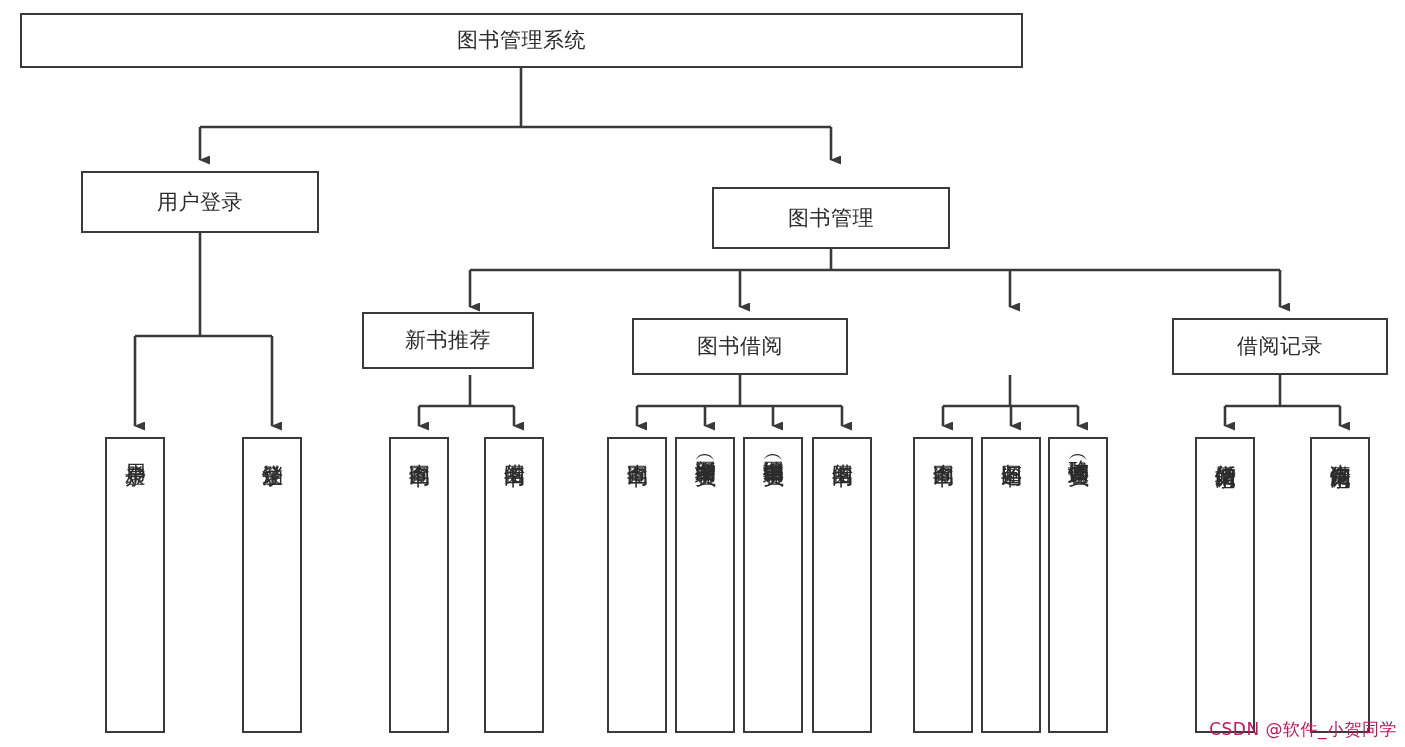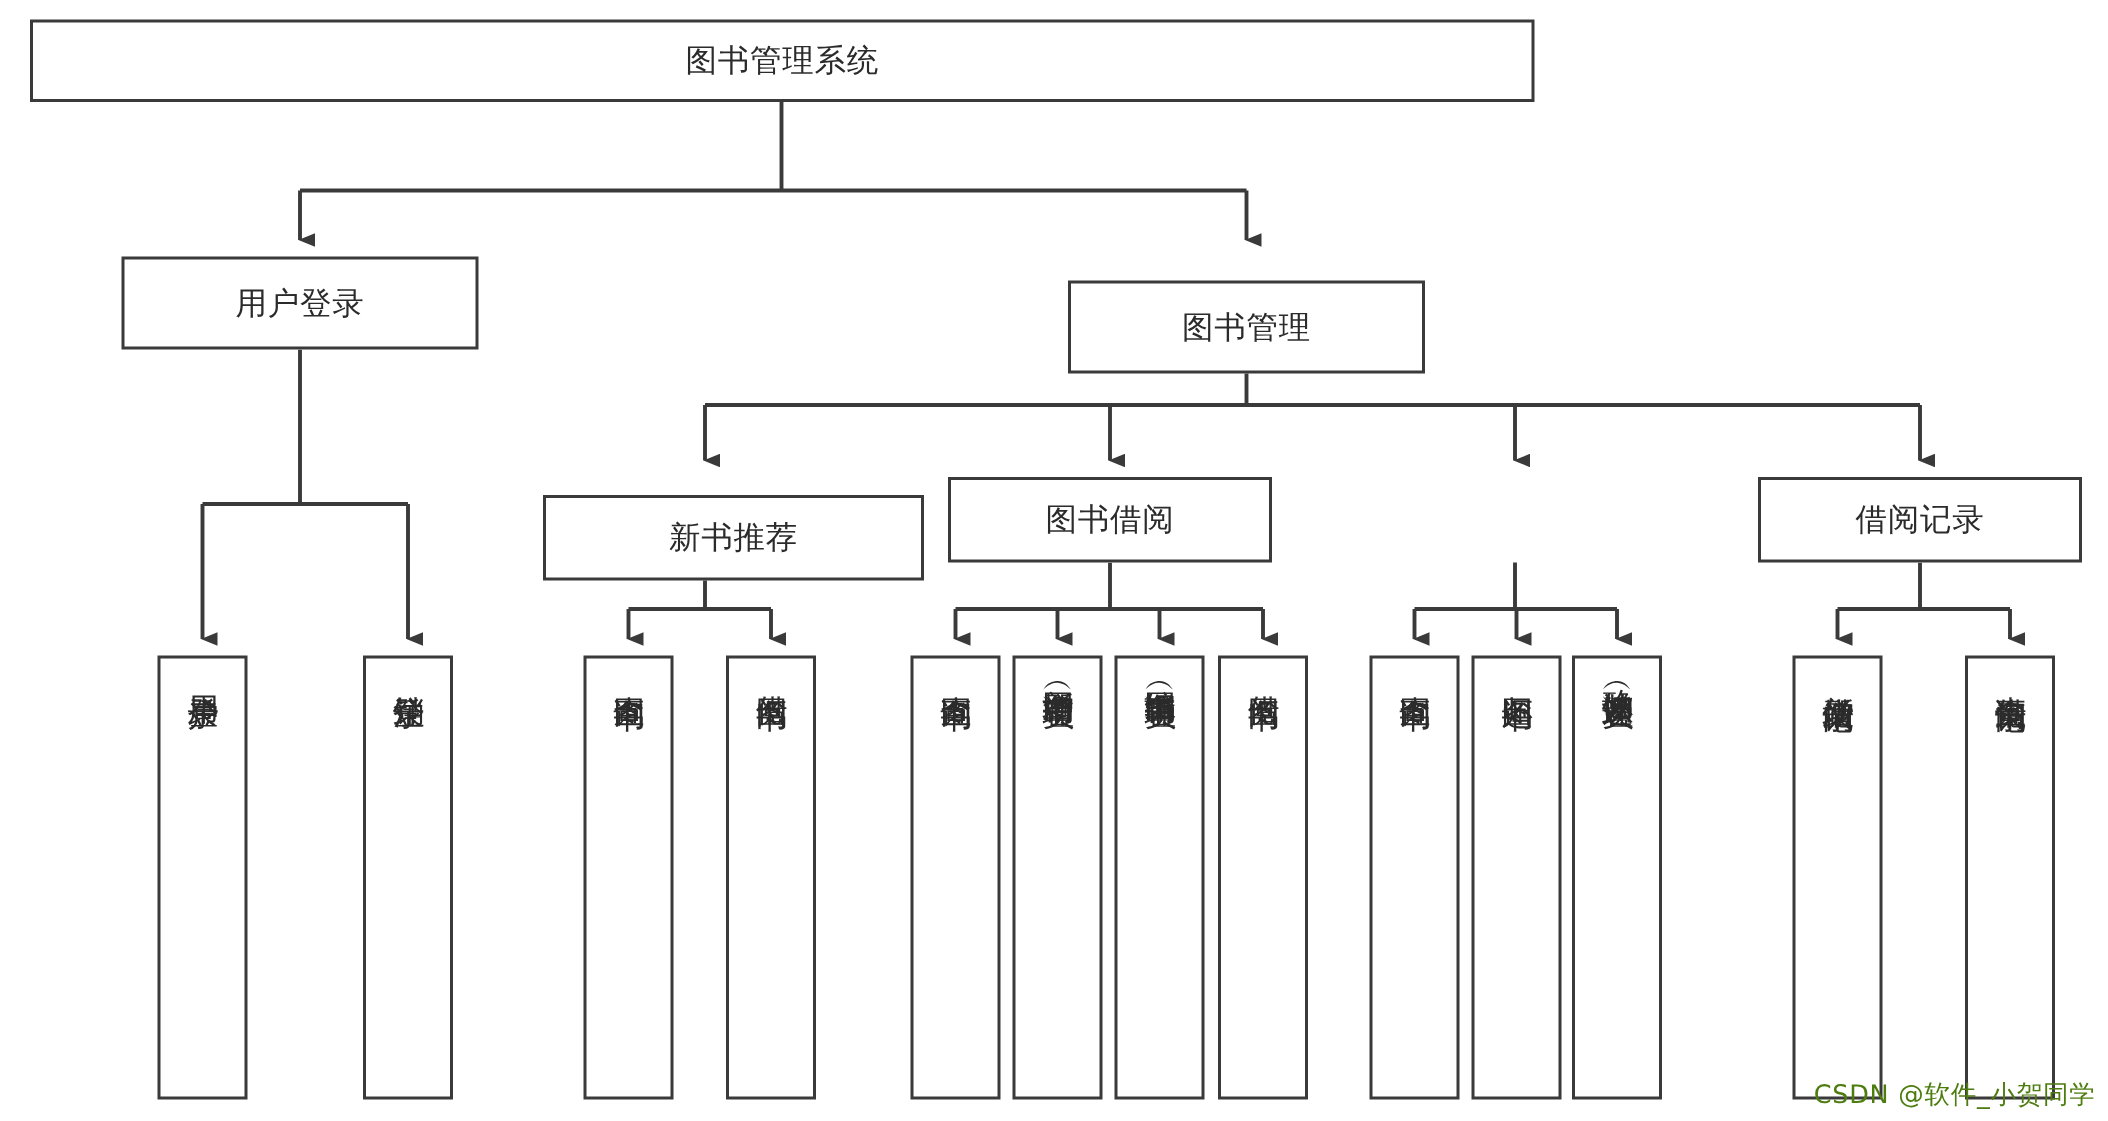--- a/index.html
+++ b/index.html
@@ -60,21 +60,21 @@
     padding-top: 8px;
   }
   .node.vertical.tall-text {
     padding-top: 4px;
   }
   .watermark {
     position: absolute;
     right: 8px;
     bottom: 6px;
     font-size: 17px;
-    color: #4d7c0f;
+    color: #be185d;
     white-space: nowrap;
     letter-spacing: 0.5px;
   }
 </style>
 </head>
 <body>
 
 <div id="diagram-root">
 
   <svg class="connector-layer" viewBox="0 0 1405 747" xmlns="http://www.w3.org/2000/svg">
@@ -131,21 +131,21 @@
     <span class="node-label">图书管理系统</span>
   </div>
 
   <div class="node" style="left:81px; top:171px; width:238px; height:62px;">
     <span class="node-label">用户登录</span>
   </div>
   <div class="node" style="left:712px; top:171px; width:238px; height:62px;margin-top:16px;">
     <span class="node-label">图书管理</span>
   </div>
 
-  <div class="node" style="left:362px; top:330px; width:254px; height:57px;">
+  <div class="node" style="left:362px; top:312px; width:172px; height:57px;">
     <span class="node-label">新书推荐</span>
   </div>
   <div class="node" style="left:632px; top:318px; width:216px; height:57px;">
     <span class="node-label">图书借阅</span>
   </div>
   <div class="node" style="left:1172px; top:318px; width:216px; height:57px;justify-content:center;">
     <span class="node-label">借阅记录</span>
   </div>
 
   <div class="node vertical" style="left:105px; top:437px; width:60px; height:296px;">

